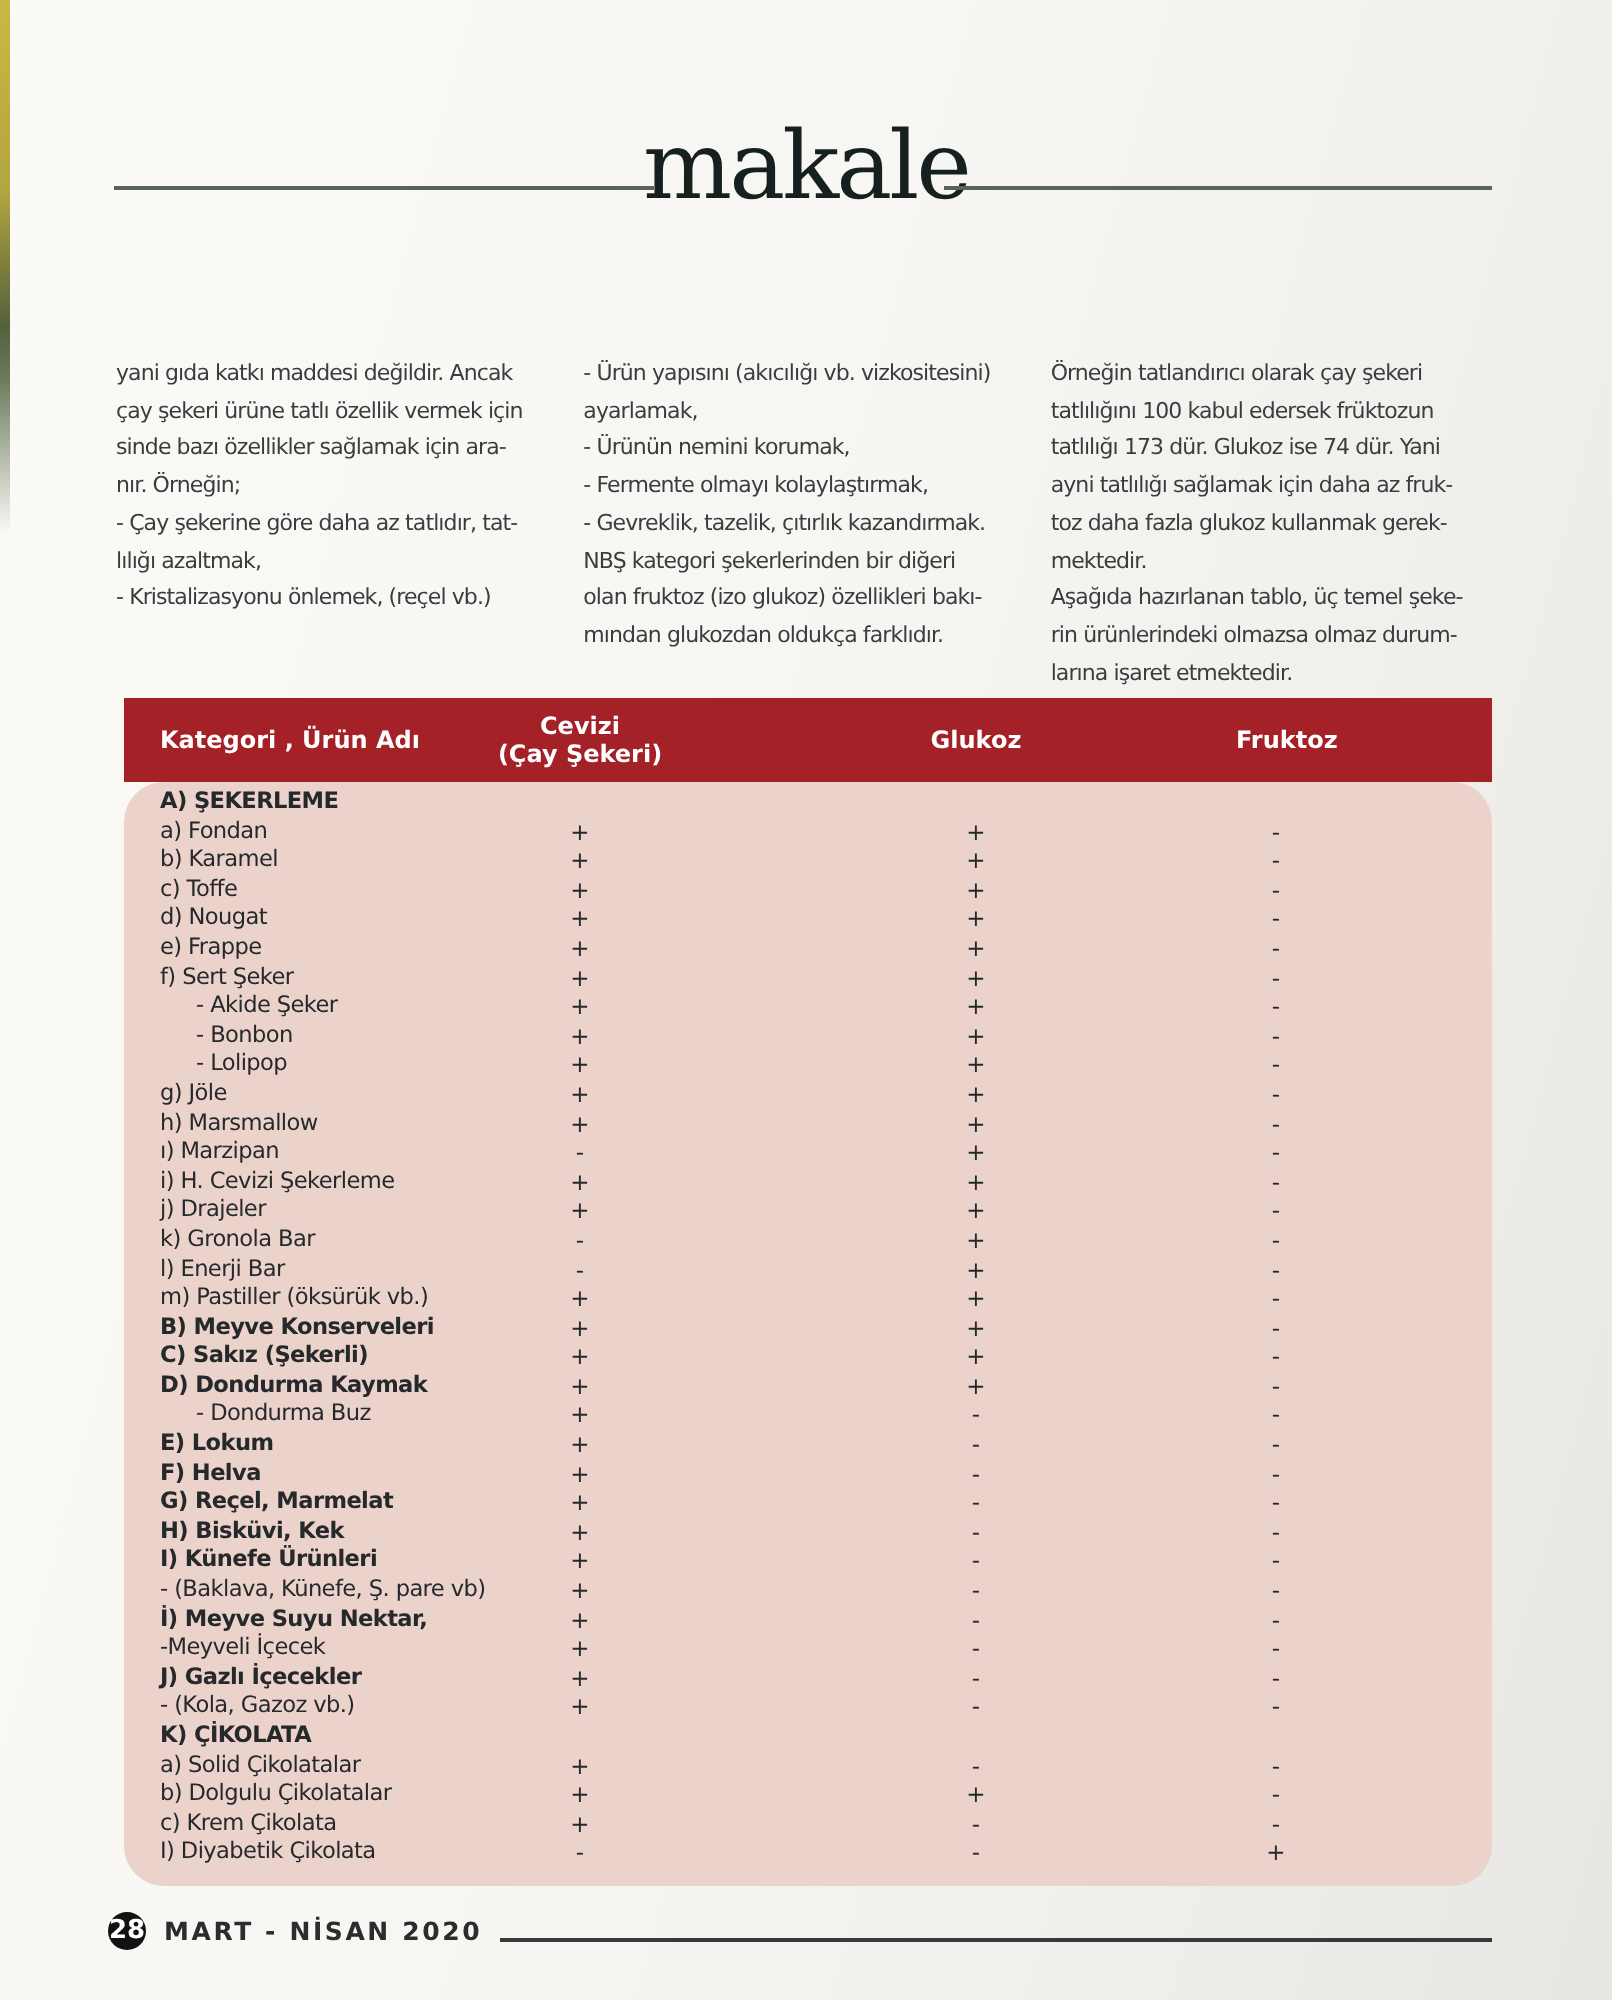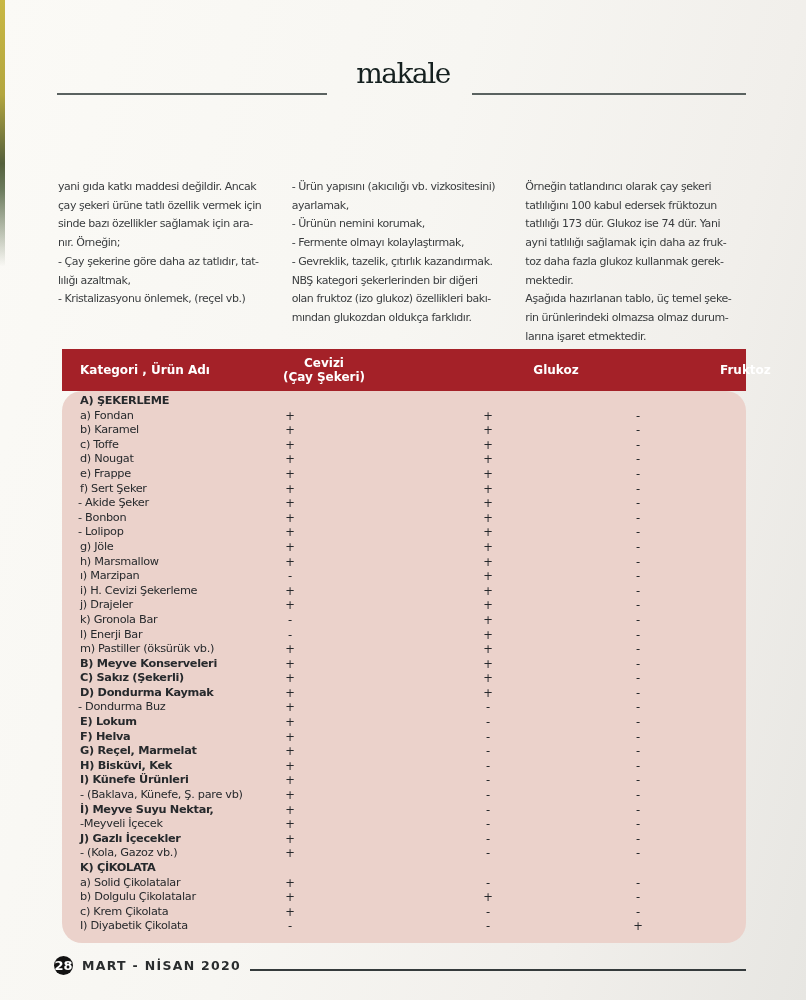--- a/index.html
+++ b/index.html
@@ -13,49 +13,49 @@
     background:linear-gradient(105deg,#fbfaf6 0%,#f7f6f2 45%,#f1efeb 75%,#e7e6e2 100%);
   }
   .edge-strip{
     position:absolute;left:0;top:0;width:5px;height:430px;
     background:linear-gradient(180deg,#c9b844 0%,#b3a63f 22%,#55603c 38%,#6b7a5c 44%,rgba(245,244,240,0) 62%);
   }
   
   .masthead{position:absolute;top:30px;left:0;right:0;height:70px;}
   .masthead .title{
     position:absolute;left:50%;top:30px;transform:translateX(-50%);
-    font-family:"DejaVu Serif", serif;font-size:28px;line-height:1;
+    font-family:"DejaVu Serif", serif;font-size:47px;line-height:1;
     color:#15201f;letter-spacing:-1.5px;font-weight:500;
   }
   .rule{position:absolute;top:63px;height:2px;background:#5a6260;}
   .rule-left{left:57px;width:270px;}
   .rule-right{left:472px;width:274px;}
   
   .columns{
     position:absolute;top:178px;left:58px;width:692px;
     display:grid;grid-template-columns:1fr 1fr 1fr;column-gap:9px;
   }
   .col{font-size:11px;line-height:18.7px;color:#3a3d3f;letter-spacing:-0.45px;}
   .col .line{white-space:nowrap;}
   
   .sugar-table{position:absolute;left:62px;top:349px;width:684px;}
   .thead{
     height:42px;color:#fff;font-weight:bold;font-size:12px;
-    display:grid;grid-template-columns:160px 136px 260px 40px 1fr;align-items:center;gap:34px;
+    display:grid;grid-template-columns:160px 136px 260px 40px 1fr;align-items:center;
   }
   .thead .hc{white-space:nowrap;}
   .hc-cat{padding-left:18px;}
   .hc-center{text-align:center;line-height:14.5px;}
   .tbody{padding:3px 0 9px 0;border-radius:20px;}
   .trow{
     display:grid;grid-template-columns:160px 136px 260px 40px 1fr;
     height:14.6px;line-height:14.6px;font-size:11.3px;color:#26292c;
   }
   .trow .lbl{padding-left:18px;white-space:nowrap;letter-spacing:-0.3px;}
-  .trow.indent .lbl{padding-left:16px;}
+  .trow.indent .lbl{padding-left:36px;}
   .trow.bold .lbl{font-weight:bold;}
   .trow .val{text-align:center;font-size:11.5px;}
   
   .footer{
     position:absolute;left:54px;top:952px;width:692px;height:26px;
     display:flex;align-items:center;gap:9px;
   }
   .badge{
     width:19px;height:19px;border-radius:50%;background:#121212;color:#fff;
     font-size:13px;font-weight:bold;display:flex;align-items:center;justify-content:center;

